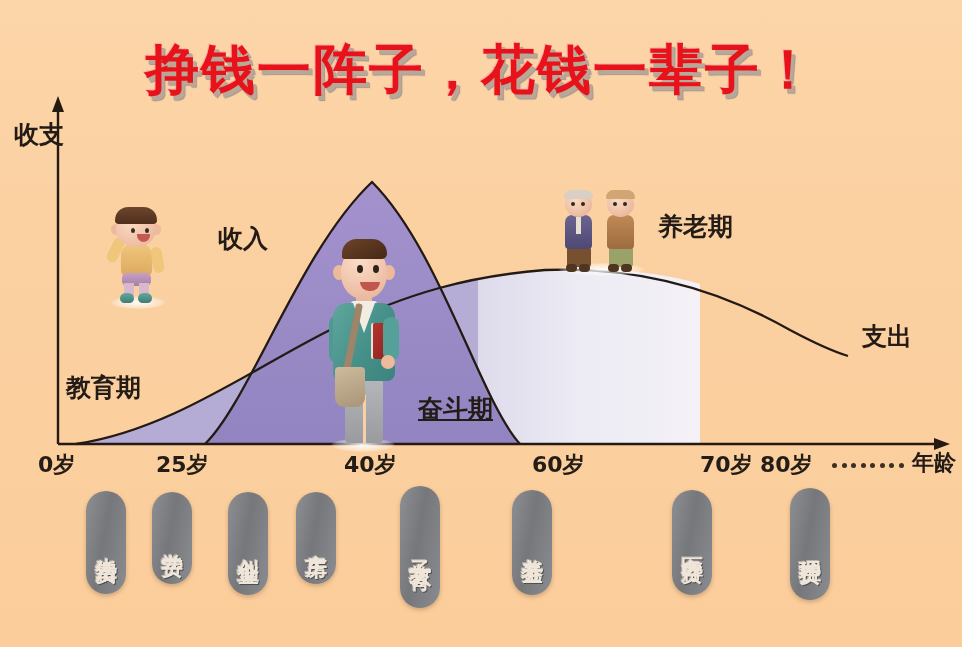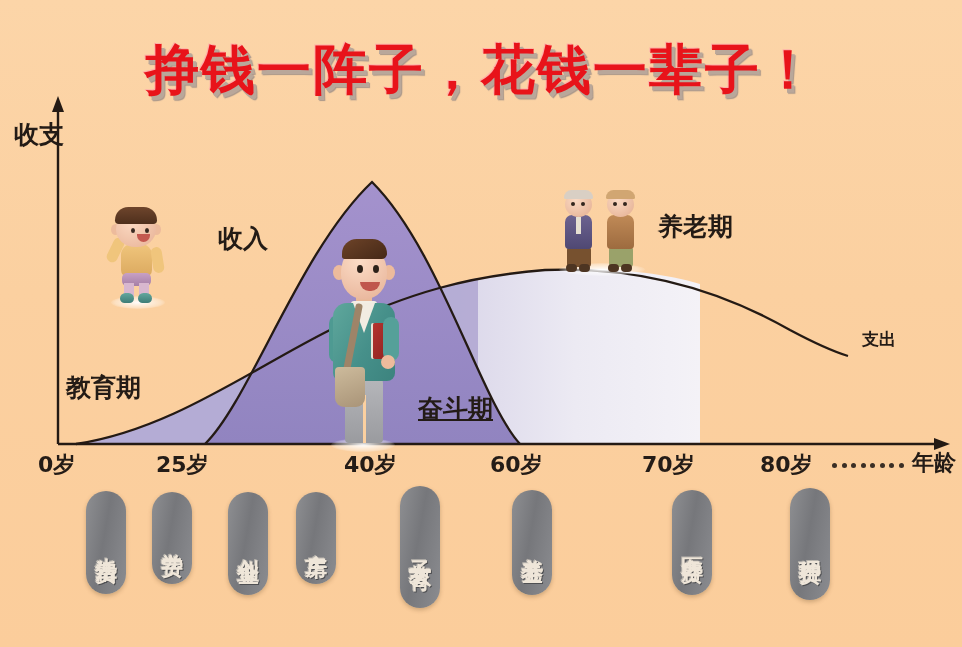--- a/index.html
+++ b/index.html
@@ -26,21 +26,21 @@
 
   
   #chart{position:absolute;left:0;top:0;width:962px;height:647px;}
 
   
   .lbl{position:absolute;color:#231b16;font-weight:bold;white-space:nowrap;
        font-family:"DejaVu Sans","Liberation Sans",sans-serif;}
   .lbl-axis-y{left:14px;top:122px;font-size:25px;width:26px;line-height:1.06;
               text-align:center;}
   .lbl-income{left:218px;top:222px;font-size:25px;}
-  .lbl-expense{left:862px;top:328px;font-size:17px;}
+  .lbl-expense{left:862px;top:320px;font-size:25px;}
   .lbl-edu{left:66px;top:330px;font-size:25px;margin-top:41px;}
   .lbl-struggle{left:418px;top:392px;font-size:25px;text-decoration:underline;}
   .lbl-retire{left:658px;top:210px;font-size:25px;}
   .lbl-agecap{left:912px;top:448px;font-size:22px;}
 
   .tick{position:absolute;top:450px;font-size:22px;font-weight:600;color:#241c17;
         font-family:"DejaVu Sans","Liberation Sans",sans-serif;white-space:nowrap;}
 
   .dots{position:absolute;left:832px;top:462px;width:72px;height:6px;
         display:flex;justify-content:space-between;align-items:center;}
@@ -185,22 +185,22 @@
   <div class="lbl lbl-axis-y">收支</div>
   <div class="lbl lbl-income">收入</div>
   <div class="lbl lbl-expense">支出</div>
   <div class="lbl lbl-edu">教育期</div>
   <div class="lbl lbl-struggle">奋斗期</div>
   <div class="lbl lbl-retire">养老期</div>
 
   <div class="tick" style="left:38px">0岁</div>
   <div class="tick" style="left:156px">25岁</div>
   <div class="tick" style="left:344px">40岁</div>
-  <div class="tick" style="left:490px">60岁</div>
-  <div class="tick" style="left:642px">70岁</div>
+  <div class="tick" style="left:532px">60岁</div>
+  <div class="tick" style="left:700px">70岁</div>
   <div class="tick" style="left:760px">80岁</div>
 
   <div class="dots">
     <i></i>
       <i></i>
       <i></i>
       <i></i>
       <i></i>
       <i></i>
       <i></i>

